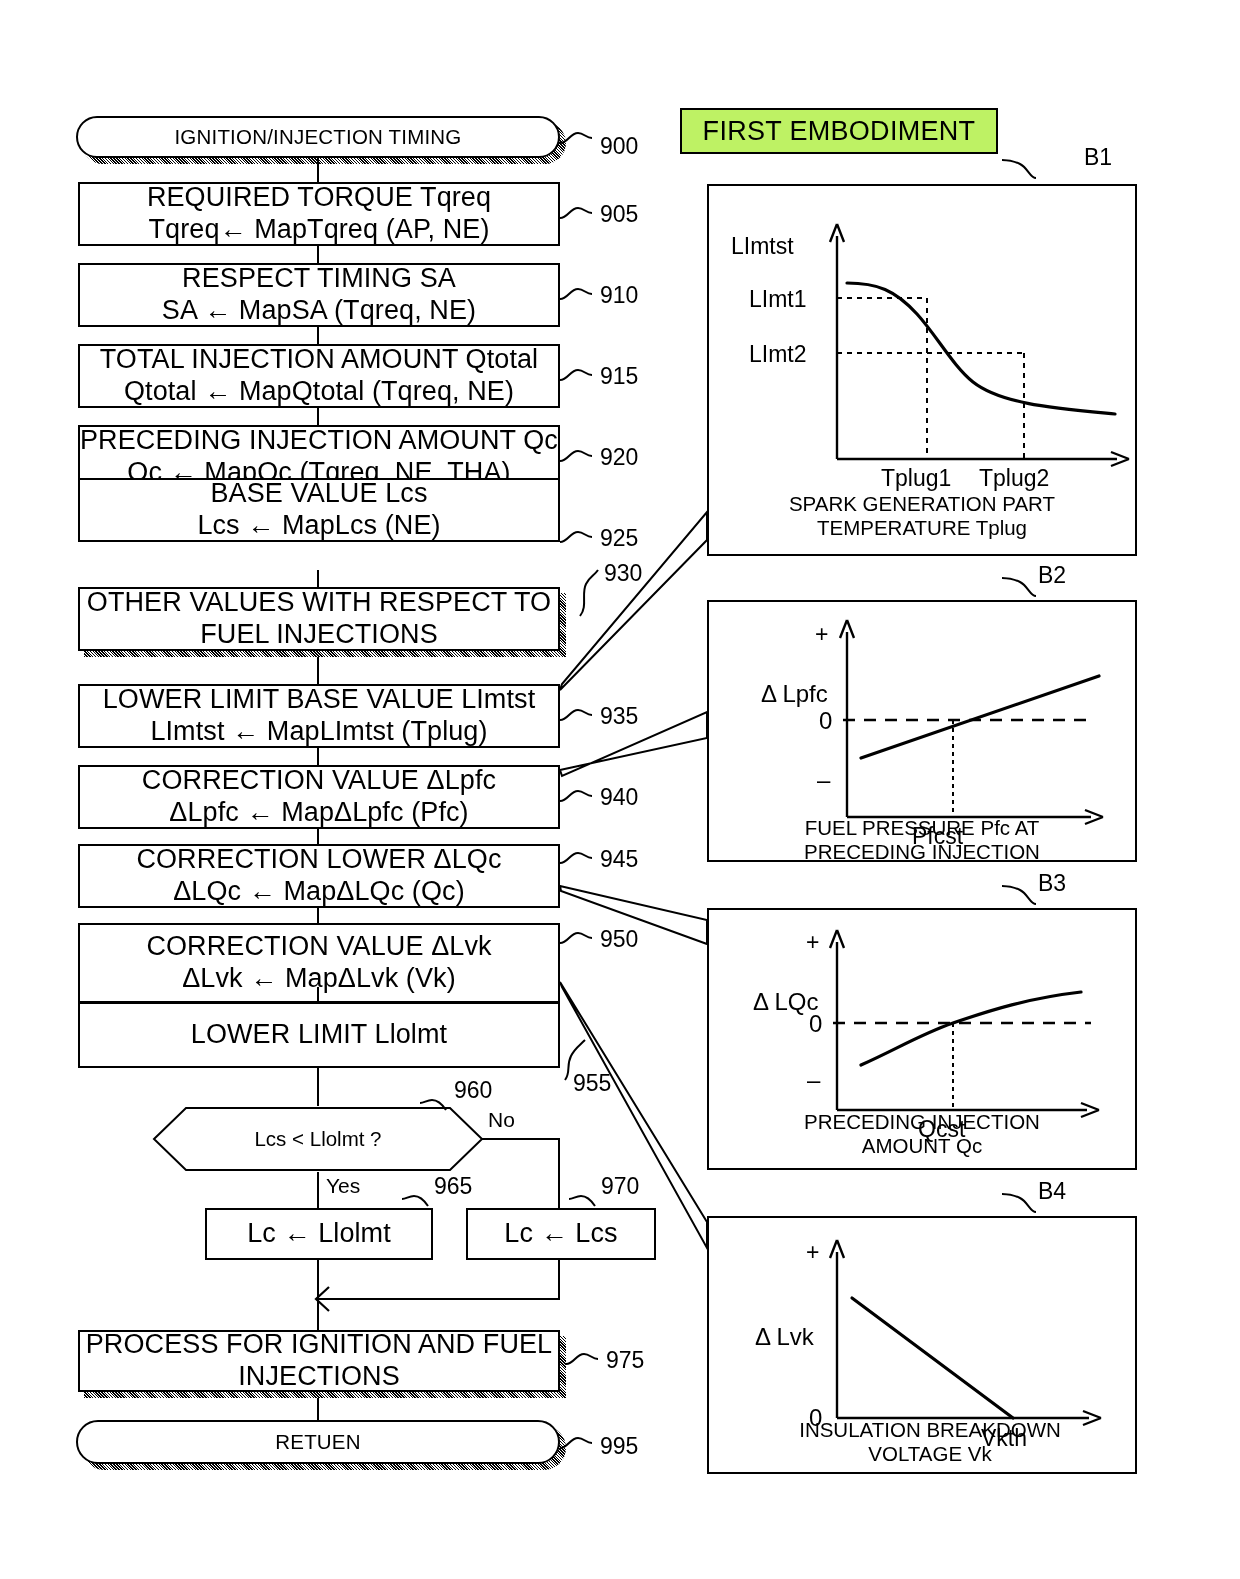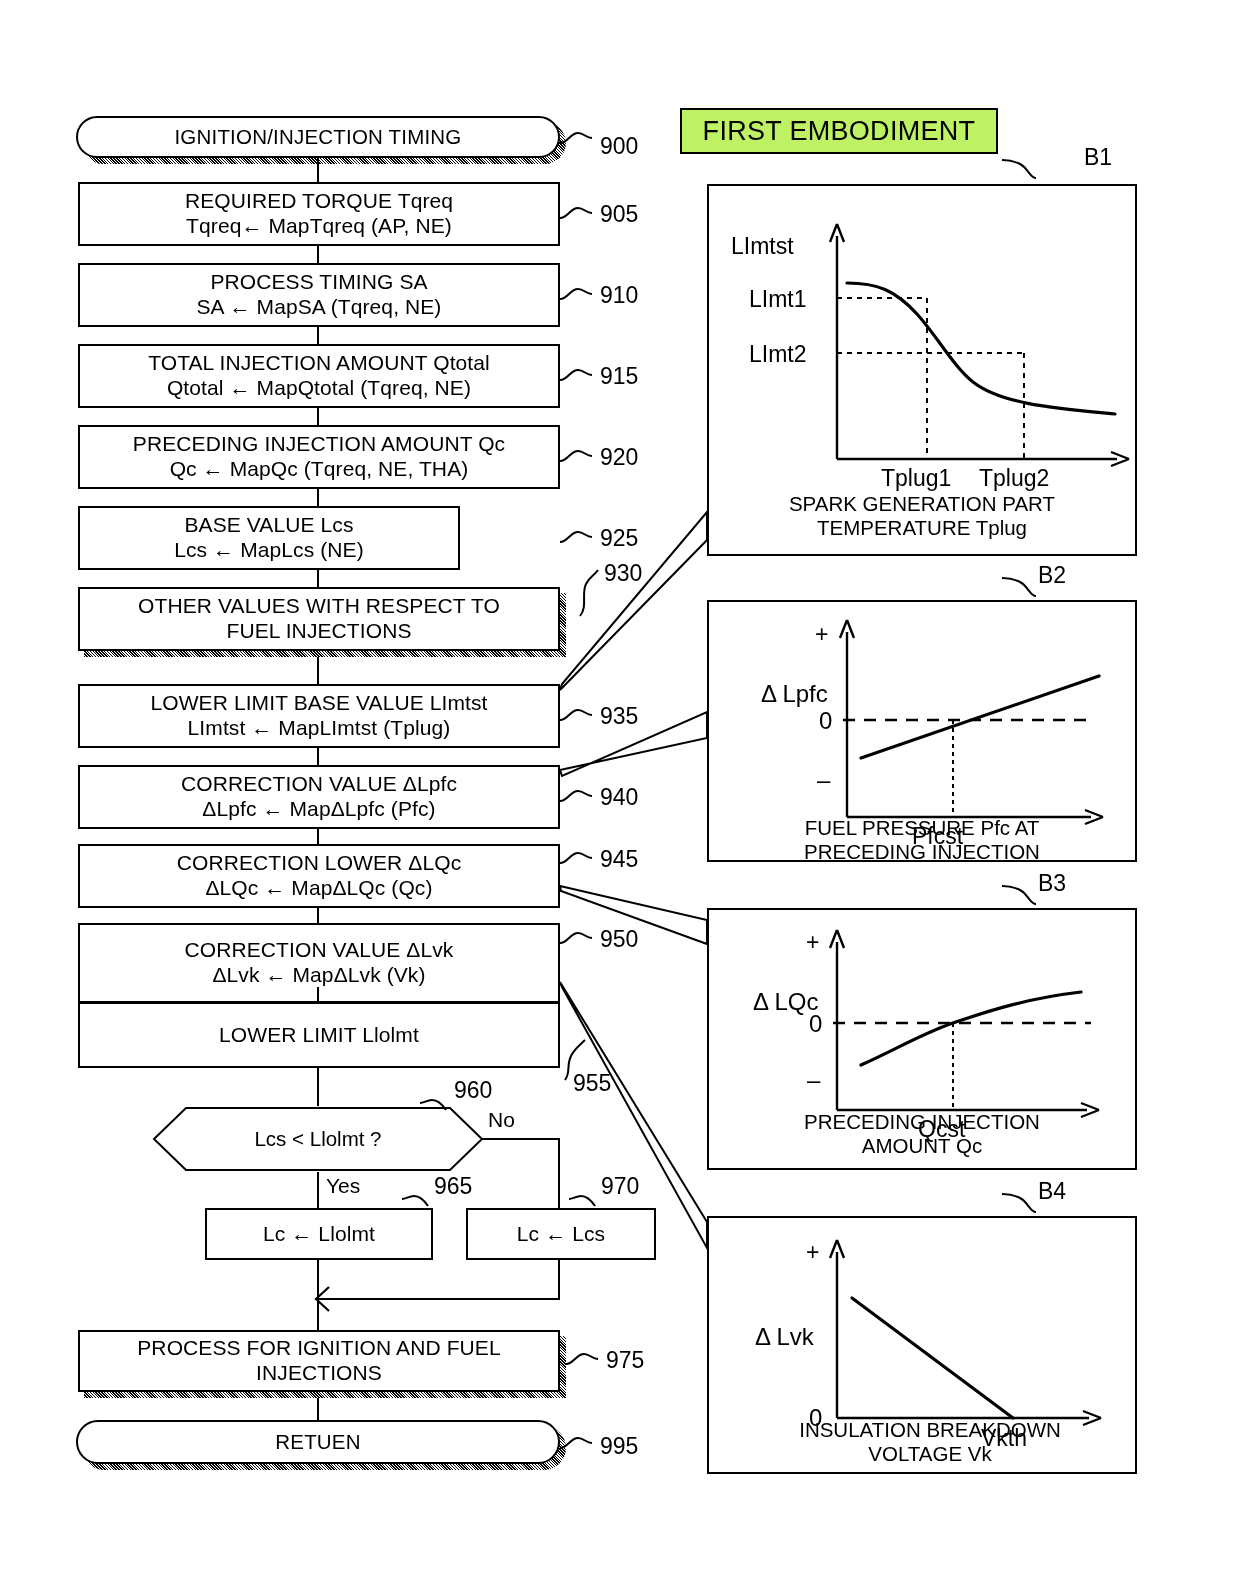--- a/index.html
+++ b/index.html
@@ -5,21 +5,21 @@
   html,body{margin:0;padding:0;background:#fff;}
   body{width:1240px;height:1579px;position:relative;overflow:hidden;
        font-family:"Liberation Sans","DejaVu Sans",sans-serif;color:#000;}
   #root{position:absolute;inset:0;}
 
   .abs{position:absolute;box-sizing:border-box;}
 
   
   .pbox{border:2px solid #000;background:#fff;display:flex;
         flex-direction:column;align-items:center;justify-content:center;
-        text-align:center;line-height:1.18;font-size:21px;letter-spacing:.1px;}
+        text-align:center;line-height:1.18;font-size:27px;letter-spacing:.1px;}
   .pbox .l1,.pbox .l2{display:block;white-space:nowrap;}
 
   .terminal{border:2px solid #000;border-radius:999px;background:#fff;
             display:flex;align-items:center;justify-content:center;
             font-size:20.5px;letter-spacing:.2px;}
 
   
   .shadow{position:absolute;background:#000;
           background-image:repeating-linear-gradient(45deg,#000 0 1px,#fff 1px 2px);}
 
@@ -71,21 +71,21 @@
     <span class="l1">REQUIRED TORQUE Tqreq</span>
     <span class="l2">Tqreq← MapTqreq (AP, NE)</span>
   </div>
   <svg class="abs" style="left:560px;top:200px;width:42px;height:30px;">
     <path d="M0,18 C8,18 10,8 18,8 C24,8 26,13 32,13" fill="none" stroke="#000" stroke-width="2"></path>
     </svg>
   <div class="refnum" style="left:600px;top:201px;">905</div>
   <div class="vline" style="left:317px;top:246px;height:17px;"></div>
 
   <div class="abs pbox" style="left:78px;top:263px;width:482px;height:64px;">
-    <span class="l1">PROCESS TIMING SA</span>
+    <span class="l1">RESPECT TIMING SA</span>
     <span class="l2">SA  ←  MapSA (Tqreq, NE)</span>
   </div>
   <svg class="abs" style="left:560px;top:281px;width:42px;height:30px;">
     <path d="M0,18 C8,18 10,8 18,8 C24,8 26,13 32,13" fill="none" stroke="#000" stroke-width="2"></path>
     </svg>
   <div class="refnum" style="left:600px;top:282px;">910</div>
   <div class="vline" style="left:317px;top:327px;height:17px;"></div>
 
   <div class="abs pbox" style="left:78px;top:344px;width:482px;height:64px;">
     <span class="l1">TOTAL INJECTION AMOUNT Qtotal</span>
@@ -100,21 +100,21 @@
   <div class="abs pbox" style="left:78px;top:425px;width:482px;height:64px;">
     <span class="l1">PRECEDING INJECTION AMOUNT Qc</span>
     <span class="l2">Qc  ←  MapQc (Tqreq, NE, THA)</span>
   </div>
   <svg class="abs" style="left:560px;top:443px;width:42px;height:30px;">
     <path d="M0,18 C8,18 10,8 18,8 C24,8 26,13 32,13" fill="none" stroke="#000" stroke-width="2"></path>
     </svg>
   <div class="refnum" style="left:600px;top:444px;">920</div>
   <div class="vline" style="left:317px;top:489px;height:17px;"></div>
 
-  <div class="abs pbox" style="left:78px;top:506px;width:382px;height:64px;align-items:center;">
+  <div class="abs pbox" style="left:78px;top:478px;width:482px;height:64px;align-items:center;">
     <span class="l1">BASE VALUE Lcs</span>
     <span class="l2">Lcs  ←  MapLcs (NE)</span>
   </div>
   <svg class="abs" style="left:560px;top:524px;width:42px;height:30px;">
     <path d="M0,18 C8,18 10,8 18,8 C24,8 26,13 32,13" fill="none" stroke="#000" stroke-width="2"></path>
     </svg>
   <div class="refnum" style="left:600px;top:525px;">925</div>
   <div class="vline" style="left:317px;top:570px;height:17px;"></div>
 
   <div class="shadow" style="left:84px;top:593px;width:482px;height:64px;"></div>

